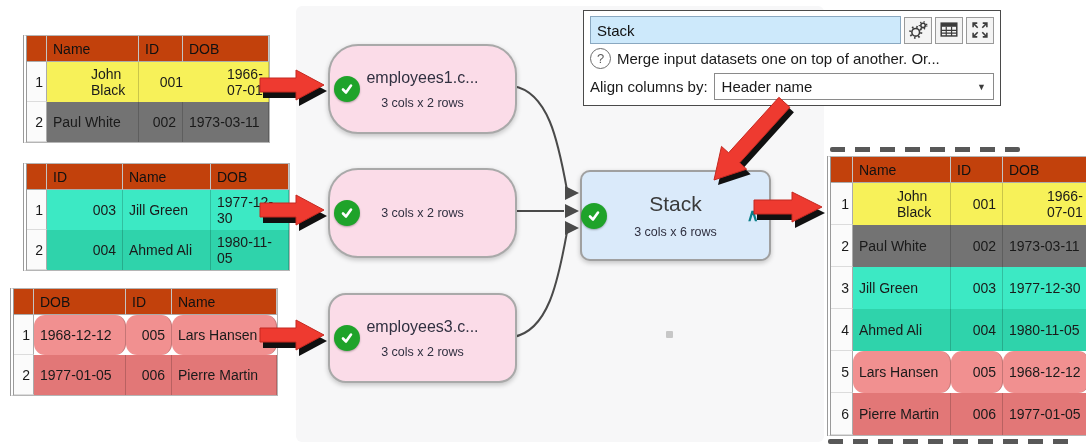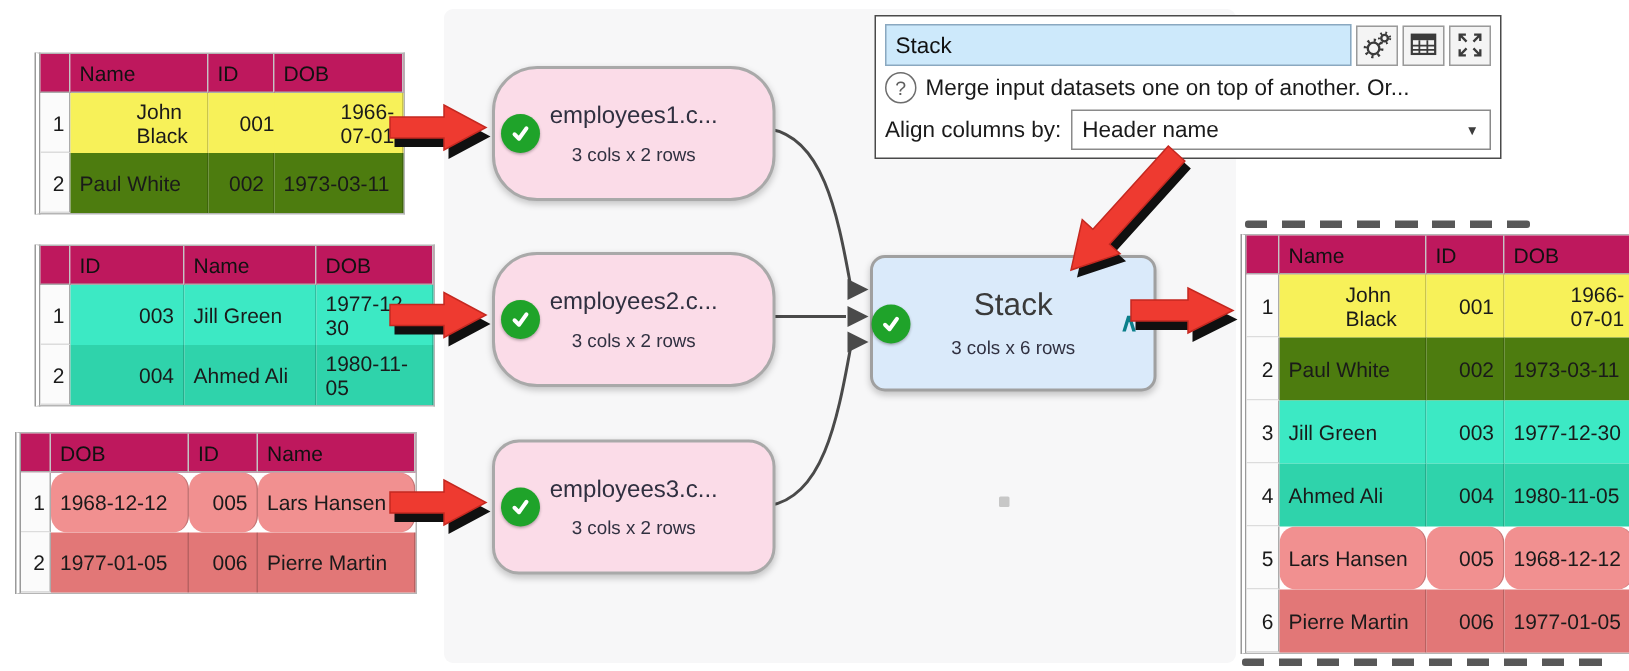--- a/index.html
+++ b/index.html
@@ -26,28 +26,28 @@
          box-shadow:0 1px 2px rgba(0,0,0,.3);}
   .node.pink .check{left:4px;}
   .node.blue .check{left:-1px;}
   .caret{position:absolute;right:10px;top:50%;transform:translateY(-54%);font-size:17px;font-weight:bold;}
 
   
   .dtable{position:absolute;display:grid;background:#fff;border:1px solid #b5b5b5;border-left:4px double #9a9a9a;
           font-size:14px;}
   .t-in{grid-template-rows:26px 40px 40px;}
   .t-out{grid-template-rows:26px repeat(6,42px);}
-  .th{background:#be185d;border-right:1px solid #c4c4c4;border-bottom:1px solid #ababab;
+  .th{background:#c2410c;border-right:1px solid #c4c4c4;border-bottom:1px solid #ababab;
       display:flex;align-items:center;padding:0 6px;color:#111;}
   .td{display:flex;align-items:center;padding:0 6px;border-right:1px solid rgba(0,0,0,.18);}
   .numcell{background:#fbfbfb;border-right:1px solid #ababab;border-bottom:1px solid #dcdcdc;
            justify-content:flex-end;padding:0 3px;}
   .al-r{justify-content:flex-end;}
   .al-l{justify-content:flex-start;}
-  .c-y1{background:#f7f159;padding-left:44px;} .c-y2{background:#4d7c0f;}
+  .c-y1{background:#f7f159;padding-left:44px;} .c-y2{background:#737373;}
   .c-t1{background:#3ce9c4;} .c-t2{background:#2fd3ab;}
   .c-r1{background:#f19090;border-radius:11px;} .c-r2{background:#e27777;}
 
   .torn{position:absolute;height:5px;background:repeating-linear-gradient(90deg,#2e2e2e 0 15px,transparent 15px 25px);
         opacity:.8;border-radius:2px;}
 
   
   .panel{position:absolute;left:583px;top:10px;width:418px;height:96px;background:#fff;border:1px solid #4a4a4a;
          box-sizing:border-box;padding:5px 6px;display:flex;flex-direction:column;justify-content:space-between;}
   .prow{display:flex;align-items:center;}
@@ -97,21 +97,20 @@
     <div class="node-title">employees1.c...</div>
     <div class="node-sub">3 cols x 2 rows</div>
   </div>
 
   <div class="node pink" style="left:328px;top:168px;">
     <span class="check">
       <svg width="14" height="14" viewBox="0 0 14 14">
           <path d="M3,7.5 L6,10.5 L11,3.5" fill="none" stroke="#fff" stroke-width="2.6" stroke-linecap="round" stroke-linejoin="round"></path>
         </svg>
     </span>
-    <div class="node-title">employees2.c...</div>
     <div class="node-sub">3 cols x 2 rows</div>
   </div>
 
   <div class="node pink" style="left:328px;top:293px;border-radius:18px;">
     <span class="check">
       <svg width="14" height="14" viewBox="0 0 14 14">
           <path d="M3,7.5 L6,10.5 L11,3.5" fill="none" stroke="#fff" stroke-width="2.6" stroke-linecap="round" stroke-linejoin="round"></path>
         </svg>
     </span>
     <div class="node-title">employees3.c...</div>

